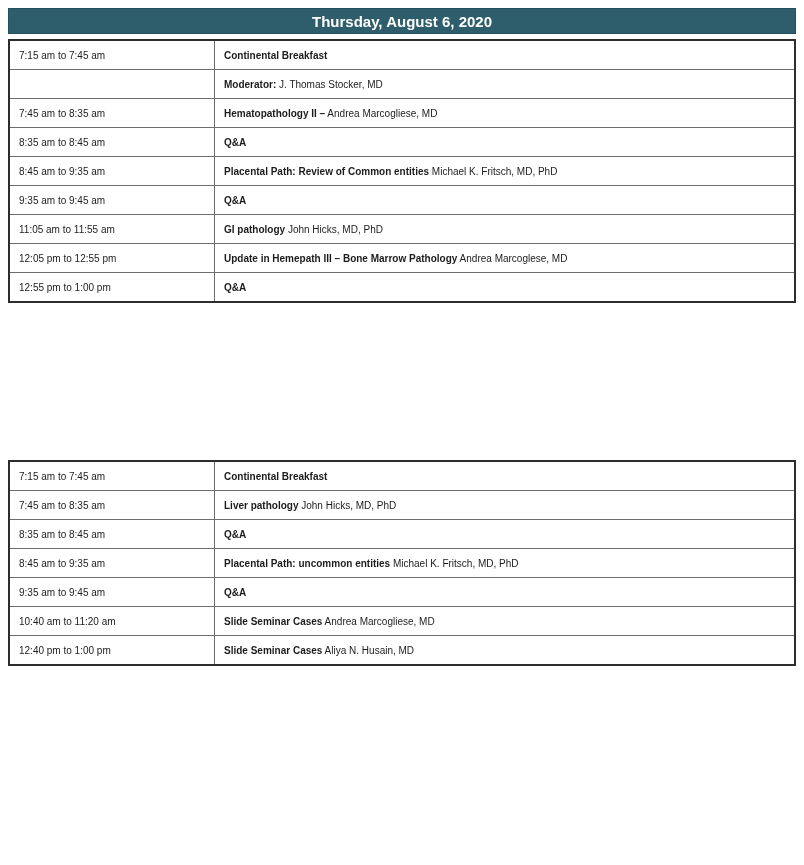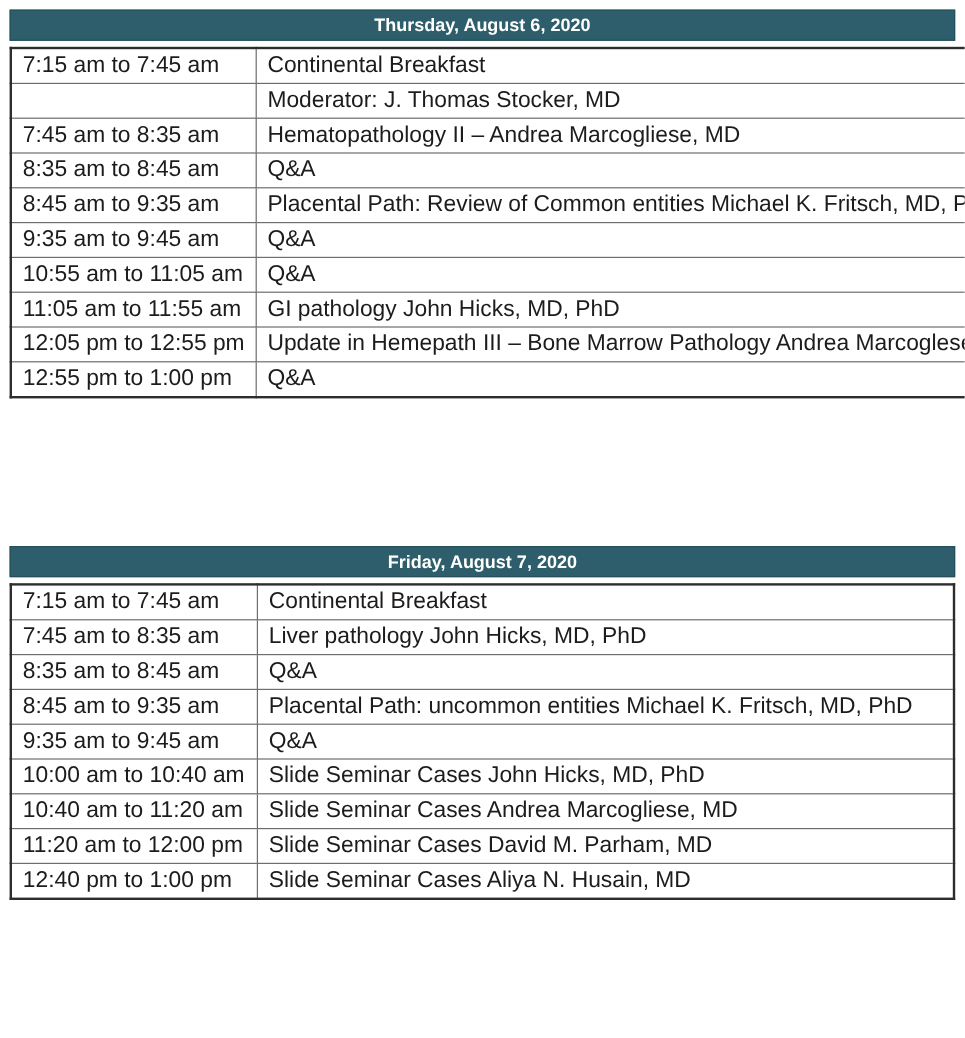--- a/index.html
+++ b/index.html
@@ -20,30 +20,30 @@
     box-sizing:border-box;
   }
   table.sched{
     border-collapse:collapse;
     width:100%;
     margin-top:5px;
     border:2px solid #2d2d2d;
   }
   table.sched td{
     border:1px solid #6e6e6e;
-    font-size:19px;
+    font-size:10px;
     color:#1c1c1c;
     padding:0 9px;
     height:28px;
     vertical-align:middle;
     white-space:nowrap;
     overflow:hidden;
   }
   table.sched td.time{width:186px;}
-  .b{font-weight:normal;margin-top:22px;}
+  .b{font-weight:bold;margin-top:22px;}
   .partial-next-bar{
     position:absolute;
     left:85px;
     top:857px;
     width:620px;
     height:8px;
     background:#2e5e6b;
   }
 </style>
 </head>
@@ -73,41 +73,36 @@
           </tr>
           <tr>
             <td class="time">8:45 am to 9:35 am</td>
             <td class="desc"><span class="b">Placental Path: Review of Common entities</span><span> Michael K. Fritsch, MD, PhD</span></td>
           </tr>
           <tr>
             <td class="time">9:35 am to 9:45 am</td>
             <td class="desc"><span class="b">Q&amp;A</span><span></span></td>
           </tr>
           <tr>
-            <td class="time">10:55 am to 11:05 am</td>
-            <td class="desc"><span class="b">Q&amp;A</span><span></span></td>
-          </tr>
-          <tr>
             <td class="time">11:05 am to 11:55 am</td>
             <td class="desc"><span class="b">GI pathology</span><span> John Hicks, MD, PhD</span></td>
           </tr>
           <tr>
             <td class="time">12:05 pm to 12:55 pm</td>
             <td class="desc"><span class="b">Update in Hemepath III – Bone Marrow Pathology</span><span> Andrea Marcoglese, MD</span></td>
           </tr>
           <tr>
             <td class="time">12:55 pm to 1:00 pm</td>
             <td class="desc"><span class="b">Q&amp;A</span><span></span></td>
           </tr>
         </tbody>
     </table>
   </section>
 
   <section class="day day-friday">
-    <div class="day-header">Friday, August 7, 2020</div>
     <table class="sched">
       <tbody>
           <tr>
             <td class="time">7:15 am to 7:45 am</td>
             <td class="desc"><span class="b">Continental Breakfast</span><span></span></td>
           </tr>
           <tr>
             <td class="time">7:45 am to 8:35 am</td>
             <td class="desc"><span class="b">Liver pathology</span><span> John Hicks, MD, PhD</span></td>
           </tr>
@@ -117,30 +112,22 @@
           </tr>
           <tr>
             <td class="time">8:45 am to 9:35 am</td>
             <td class="desc"><span class="b">Placental Path: uncommon entities</span><span> Michael K. Fritsch, MD, PhD</span></td>
           </tr>
           <tr>
             <td class="time">9:35 am to 9:45 am</td>
             <td class="desc"><span class="b">Q&amp;A</span><span></span></td>
           </tr>
           <tr>
-            <td class="time">10:00 am to 10:40 am</td>
-            <td class="desc"><span class="b">Slide Seminar Cases</span><span> John Hicks, MD, PhD</span></td>
-          </tr>
-          <tr>
             <td class="time">10:40 am to 11:20 am</td>
             <td class="desc"><span class="b">Slide Seminar Cases</span><span> Andrea Marcogliese, MD</span></td>
-          </tr>
-          <tr>
-            <td class="time">11:20 am to 12:00 pm</td>
-            <td class="desc"><span class="b">Slide Seminar Cases</span><span> David M. Parham, MD</span></td>
           </tr>
           <tr>
             <td class="time">12:40 pm to 1:00 pm</td>
             <td class="desc"><span class="b">Slide Seminar Cases</span><span> Aliya N. Husain, MD</span></td>
           </tr>
         </tbody>
     </table>
   </section>
 
   <div class="partial-next-bar"></div>

